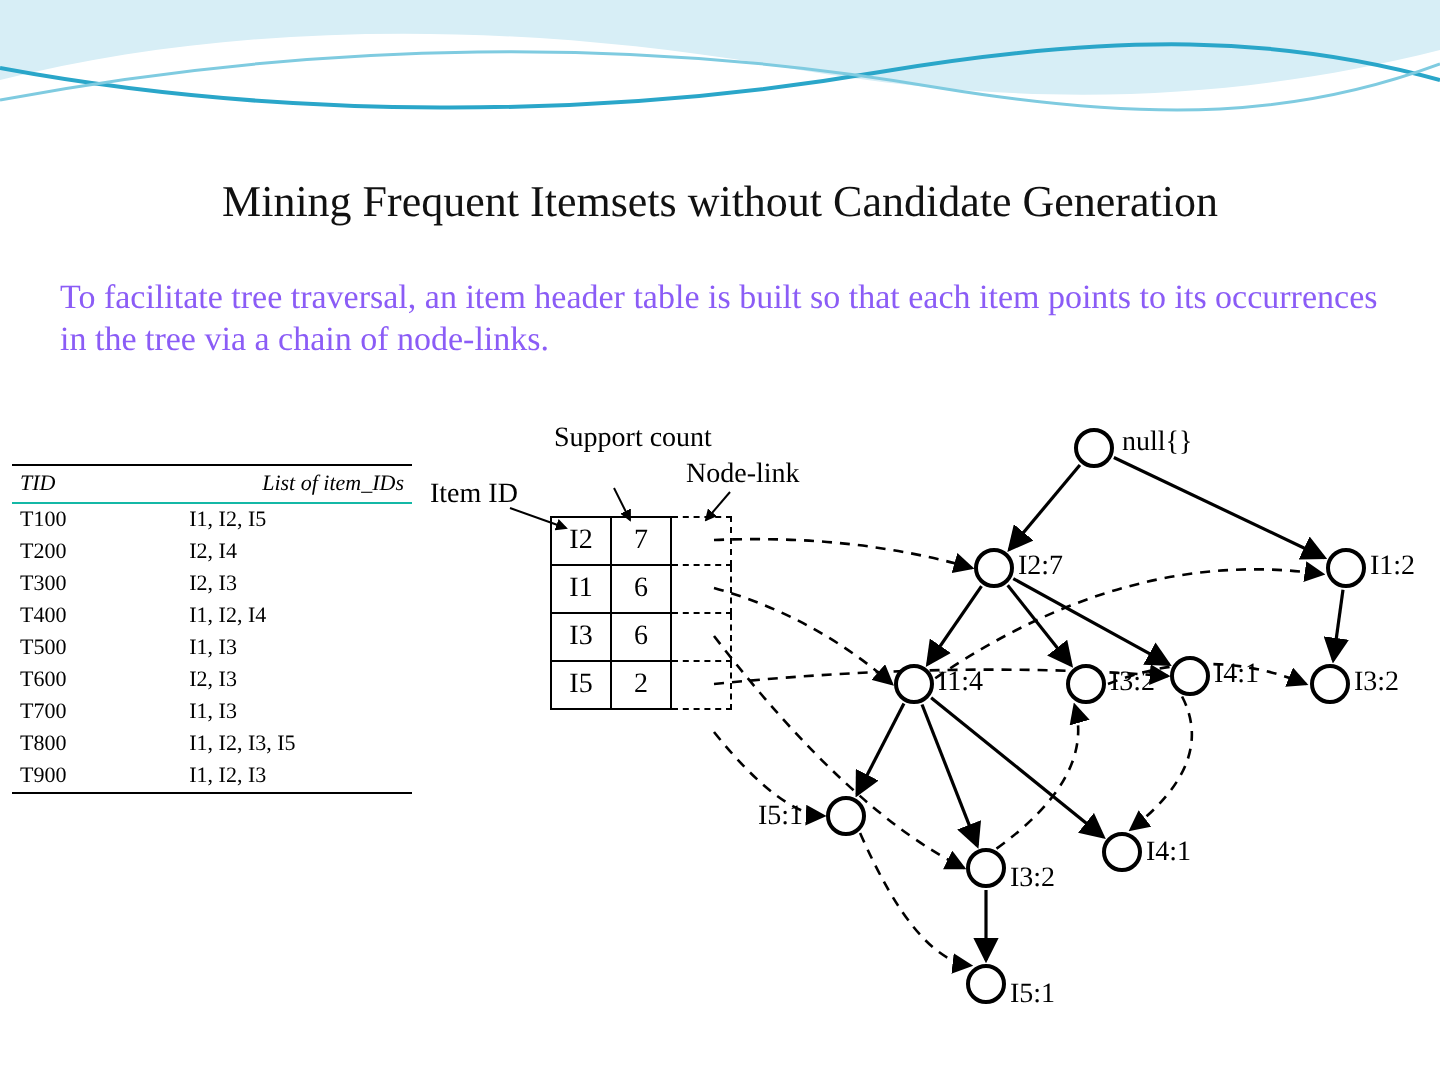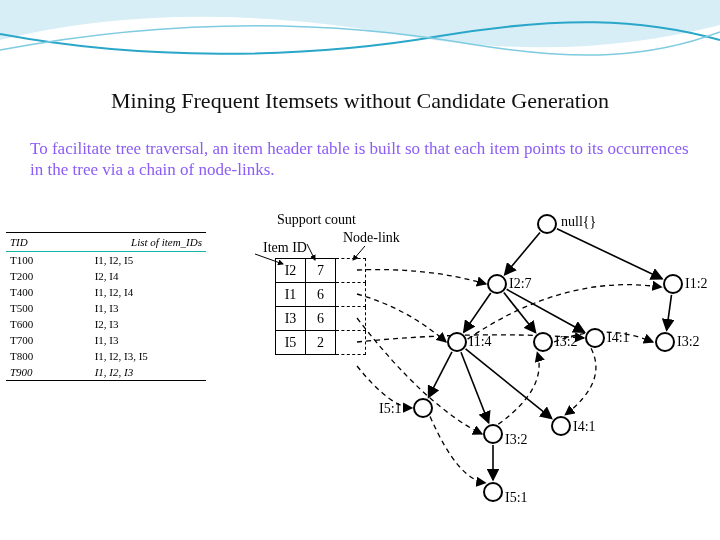--- a/index.html
+++ b/index.html
@@ -7,21 +7,21 @@
   .slide { position: relative; width: 720px; height: 540px; background: #fff; }
   .wave { position: absolute; top: 0; left: 0; width: 720px; height: 70px; pointer-events: none; }
   .title { position: absolute; top: 88px; left: 0; width: 720px; text-align: center; font-size: 22px; color: #111; font-weight: 400; }
   .body-text { position: absolute; top: 138px; left: 30px; width: 660px; font-size: 17px; line-height: 1.25; color: #8b5cf6; }
   .content { position: absolute; top: 198px; left: 0; width: 720px; height: 320px; }
   .trans-table { position: absolute; left: 6px; top: 34px; width: 200px; font-size: 11px; border-collapse: collapse; }
   .trans-table th { text-align: left; font-style: italic; font-weight: 400; border-top: 1.5px solid #000; border-bottom: 1px solid #14b8a6; padding: 3px 4px; }
   .trans-table th:last-child { text-align: right; }
   .trans-table td { padding: 2px 4px; }
   .trans-table td:last-child { text-align: left; padding-left: 40px; }
-  .trans-table tbody tr:last-child td { border-bottom: 1.5px solid #000; font-style: italic; }
+  .trans-table tbody tr:last-child td { border-bottom: 1.5px solid #000; }
   .figure { position: absolute; left: 215px; top: 0; width: 500px; height: 320px; }
   .lbl { position: absolute; font-size: 14px; color: #000; white-space: nowrap; }
   .header-table { position: absolute; left: 60px; top: 60px; border-collapse: collapse; }
   .header-table td { border: 1.5px solid #000; width: 30px; height: 24px; text-align: center; font-size: 14px; }
   .header-table td.nl { border-style: dashed; border-width: 1.2px; }
   .node { position: absolute; width: 20px; height: 20px; border: 2px solid #000; border-radius: 50%; background: #fff; }
   .nlabel { position: absolute; font-size: 14px; color: #000; white-space: nowrap; }
   svg.edges { position: absolute; left: 0; top: 0; width: 500px; height: 320px; pointer-events: none; }
 </style>
 </head>
@@ -49,20 +49,24 @@
       <tbody id="trans-body">
           <tr>
             <td>T100</td>
             <td>I1, I2, I5</td>
           </tr>
           <tr>
             <td>T200</td>
             <td>I2, I4</td>
           </tr>
           <tr>
+            <td>T300</td>
+            <td>I2, I3</td>
+          </tr>
+          <tr>
             <td>T400</td>
             <td>I1, I2, I4</td>
           </tr>
           <tr>
             <td>T500</td>
             <td>I1, I3</td>
           </tr>
           <tr>
             <td>T600</td>
             <td>I2, I3</td>
@@ -76,21 +80,21 @@
             <td>I1, I2, I3, I5</td>
           </tr>
           <tr>
             <td>T900</td>
             <td>I1, I2, I3</td>
           </tr>
         </tbody>
     </table>
 
     <div class="figure">
-      <span class="lbl" style="left:0px; top:42px;margin-left:48px;">Item ID</span>
+      <span class="lbl" style="left:0px; top:42px;">Item ID</span>
       <span class="lbl" style="left:62px; top:14px; width:60px; text-align:center;">Support count</span>
       <span class="lbl" style="left:128px; top:32px;">Node-link</span>
       <svg style="position:absolute;left:0;top:0;width:200px;height:70px;pointer-events:none">
         <defs>
             <marker id="sa" markerWidth="6" markerHeight="6" refX="5" refY="3" orient="auto">
               <path d="M0,0 L6,3 L0,6 Z" fill="#000"></path>
             </marker>
           </defs>
         <line x1="40" y1="56" x2="68" y2="66" stroke="#000" stroke-width="1" marker-end="url(#sa)"></line>
         <line x1="92" y1="46" x2="100" y2="62" stroke="#000" stroke-width="1" marker-end="url(#sa)"></line>

